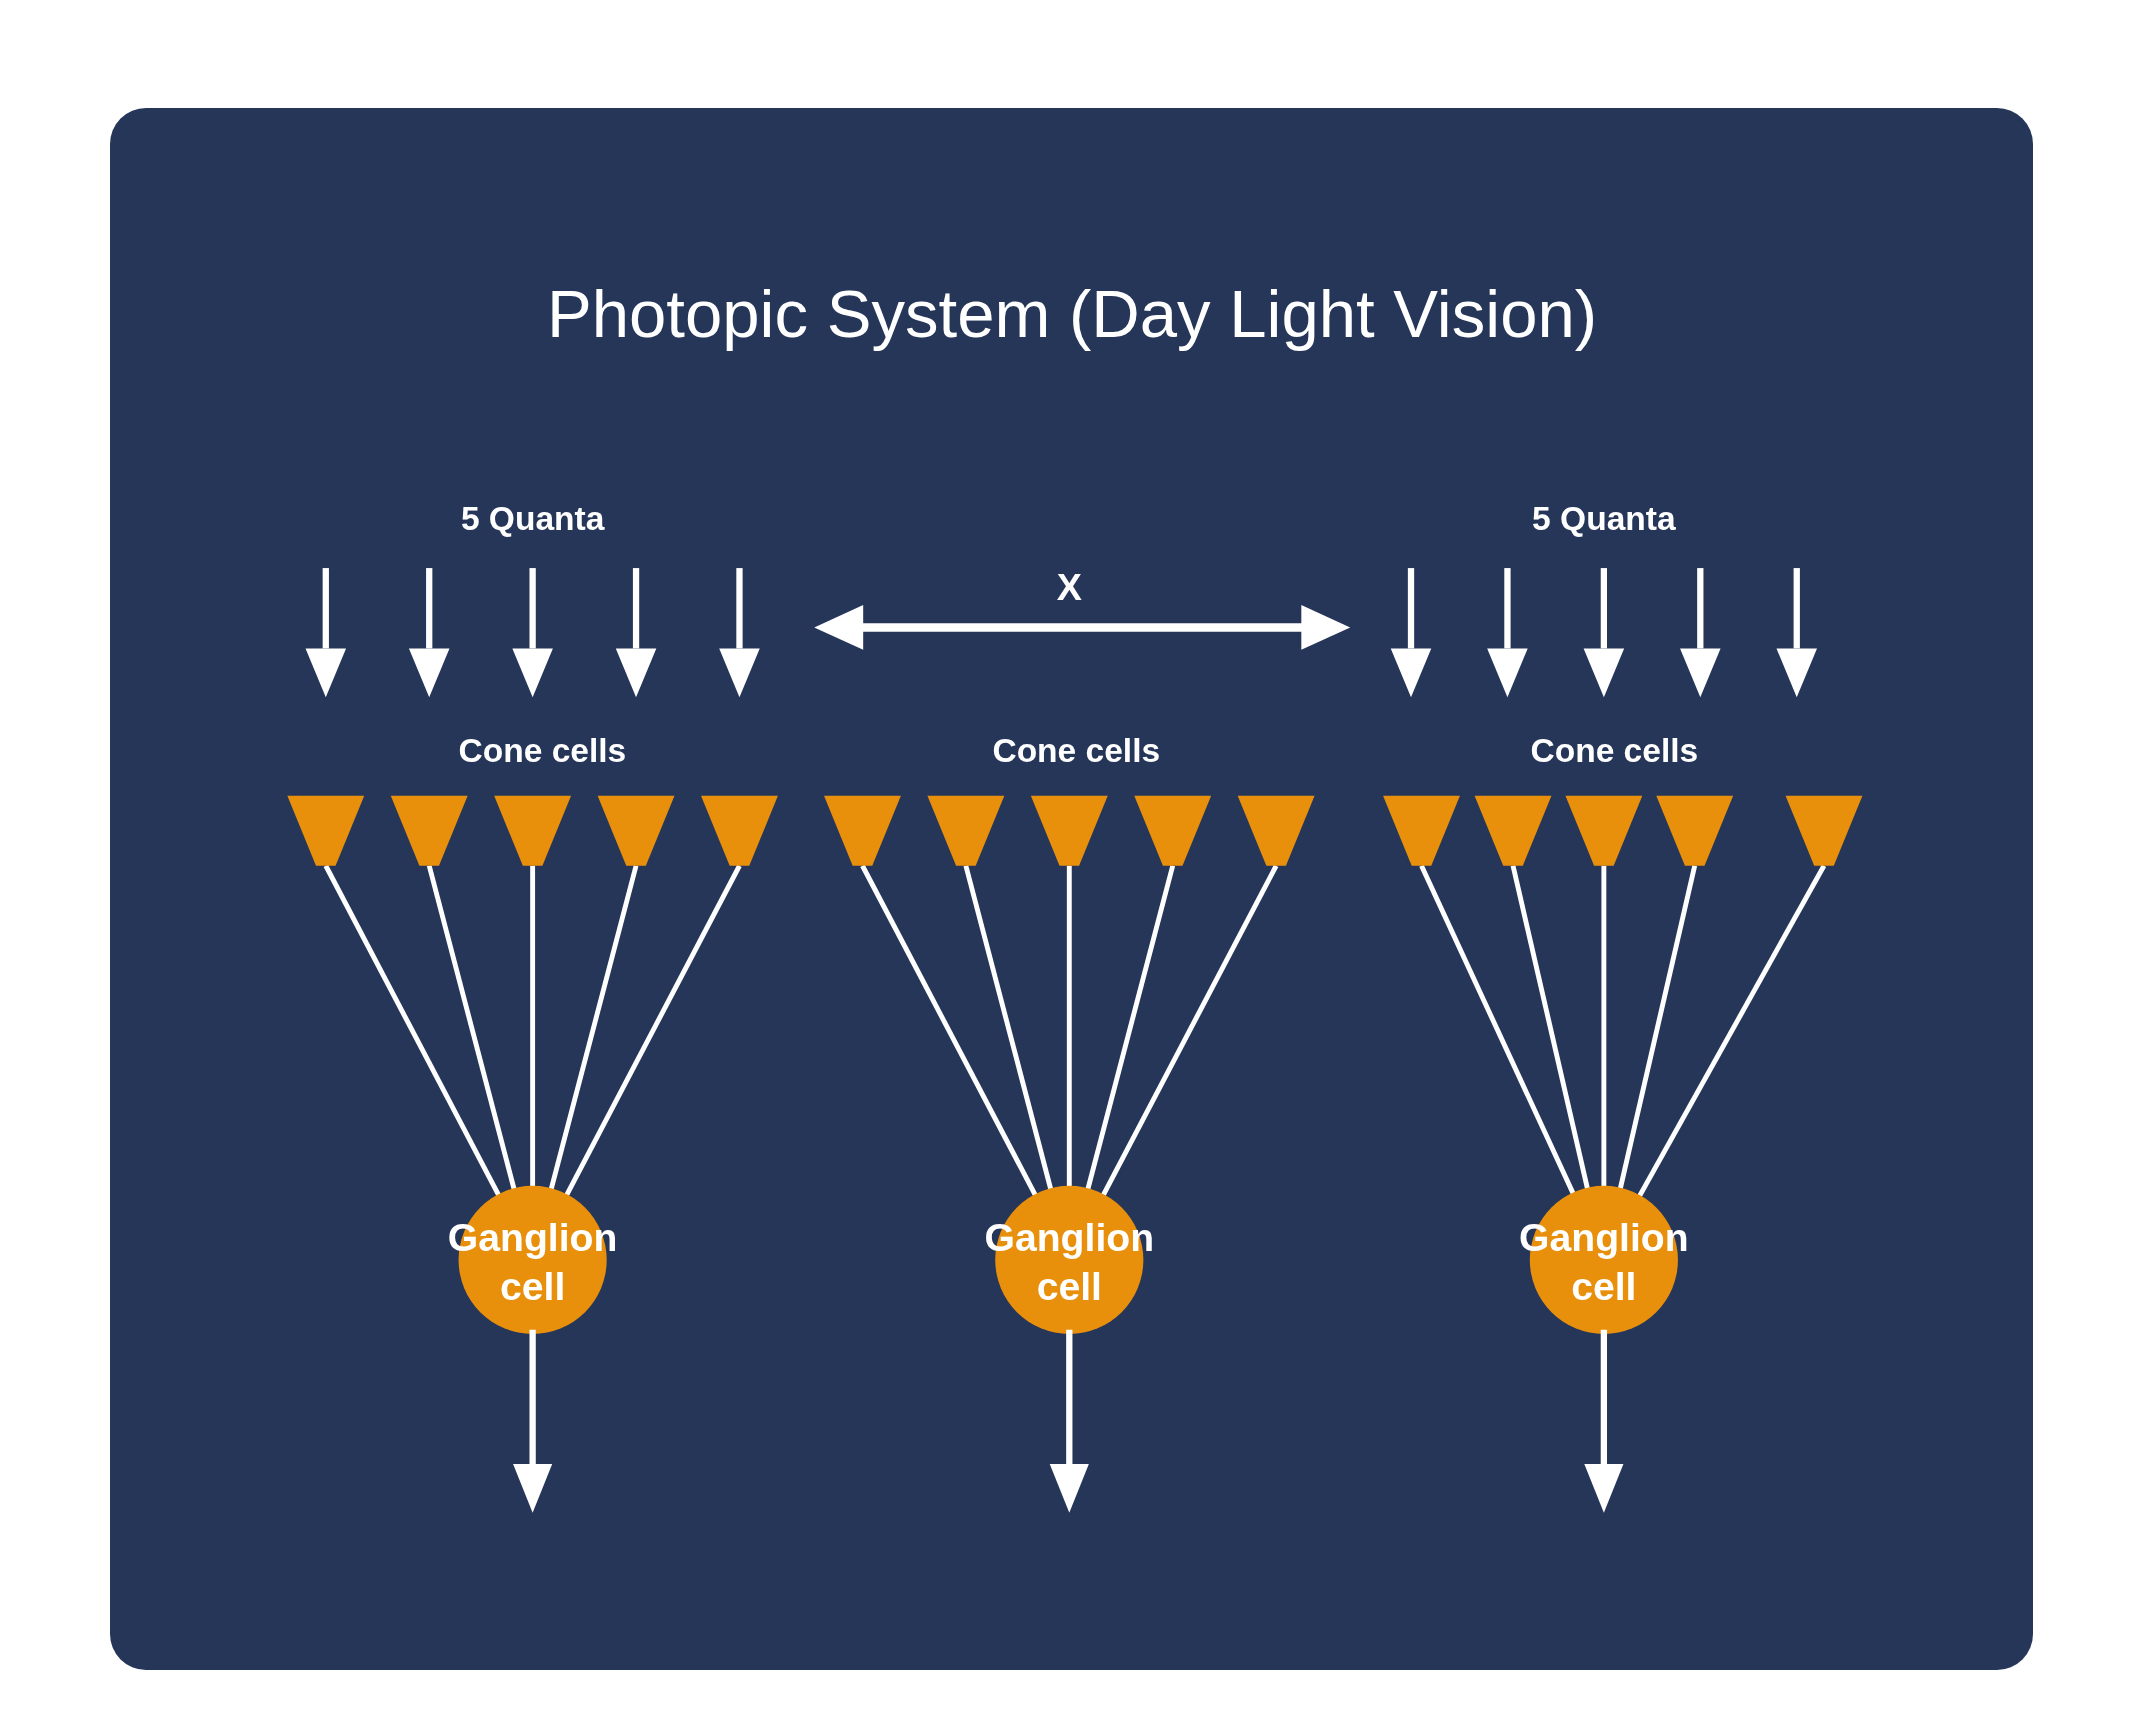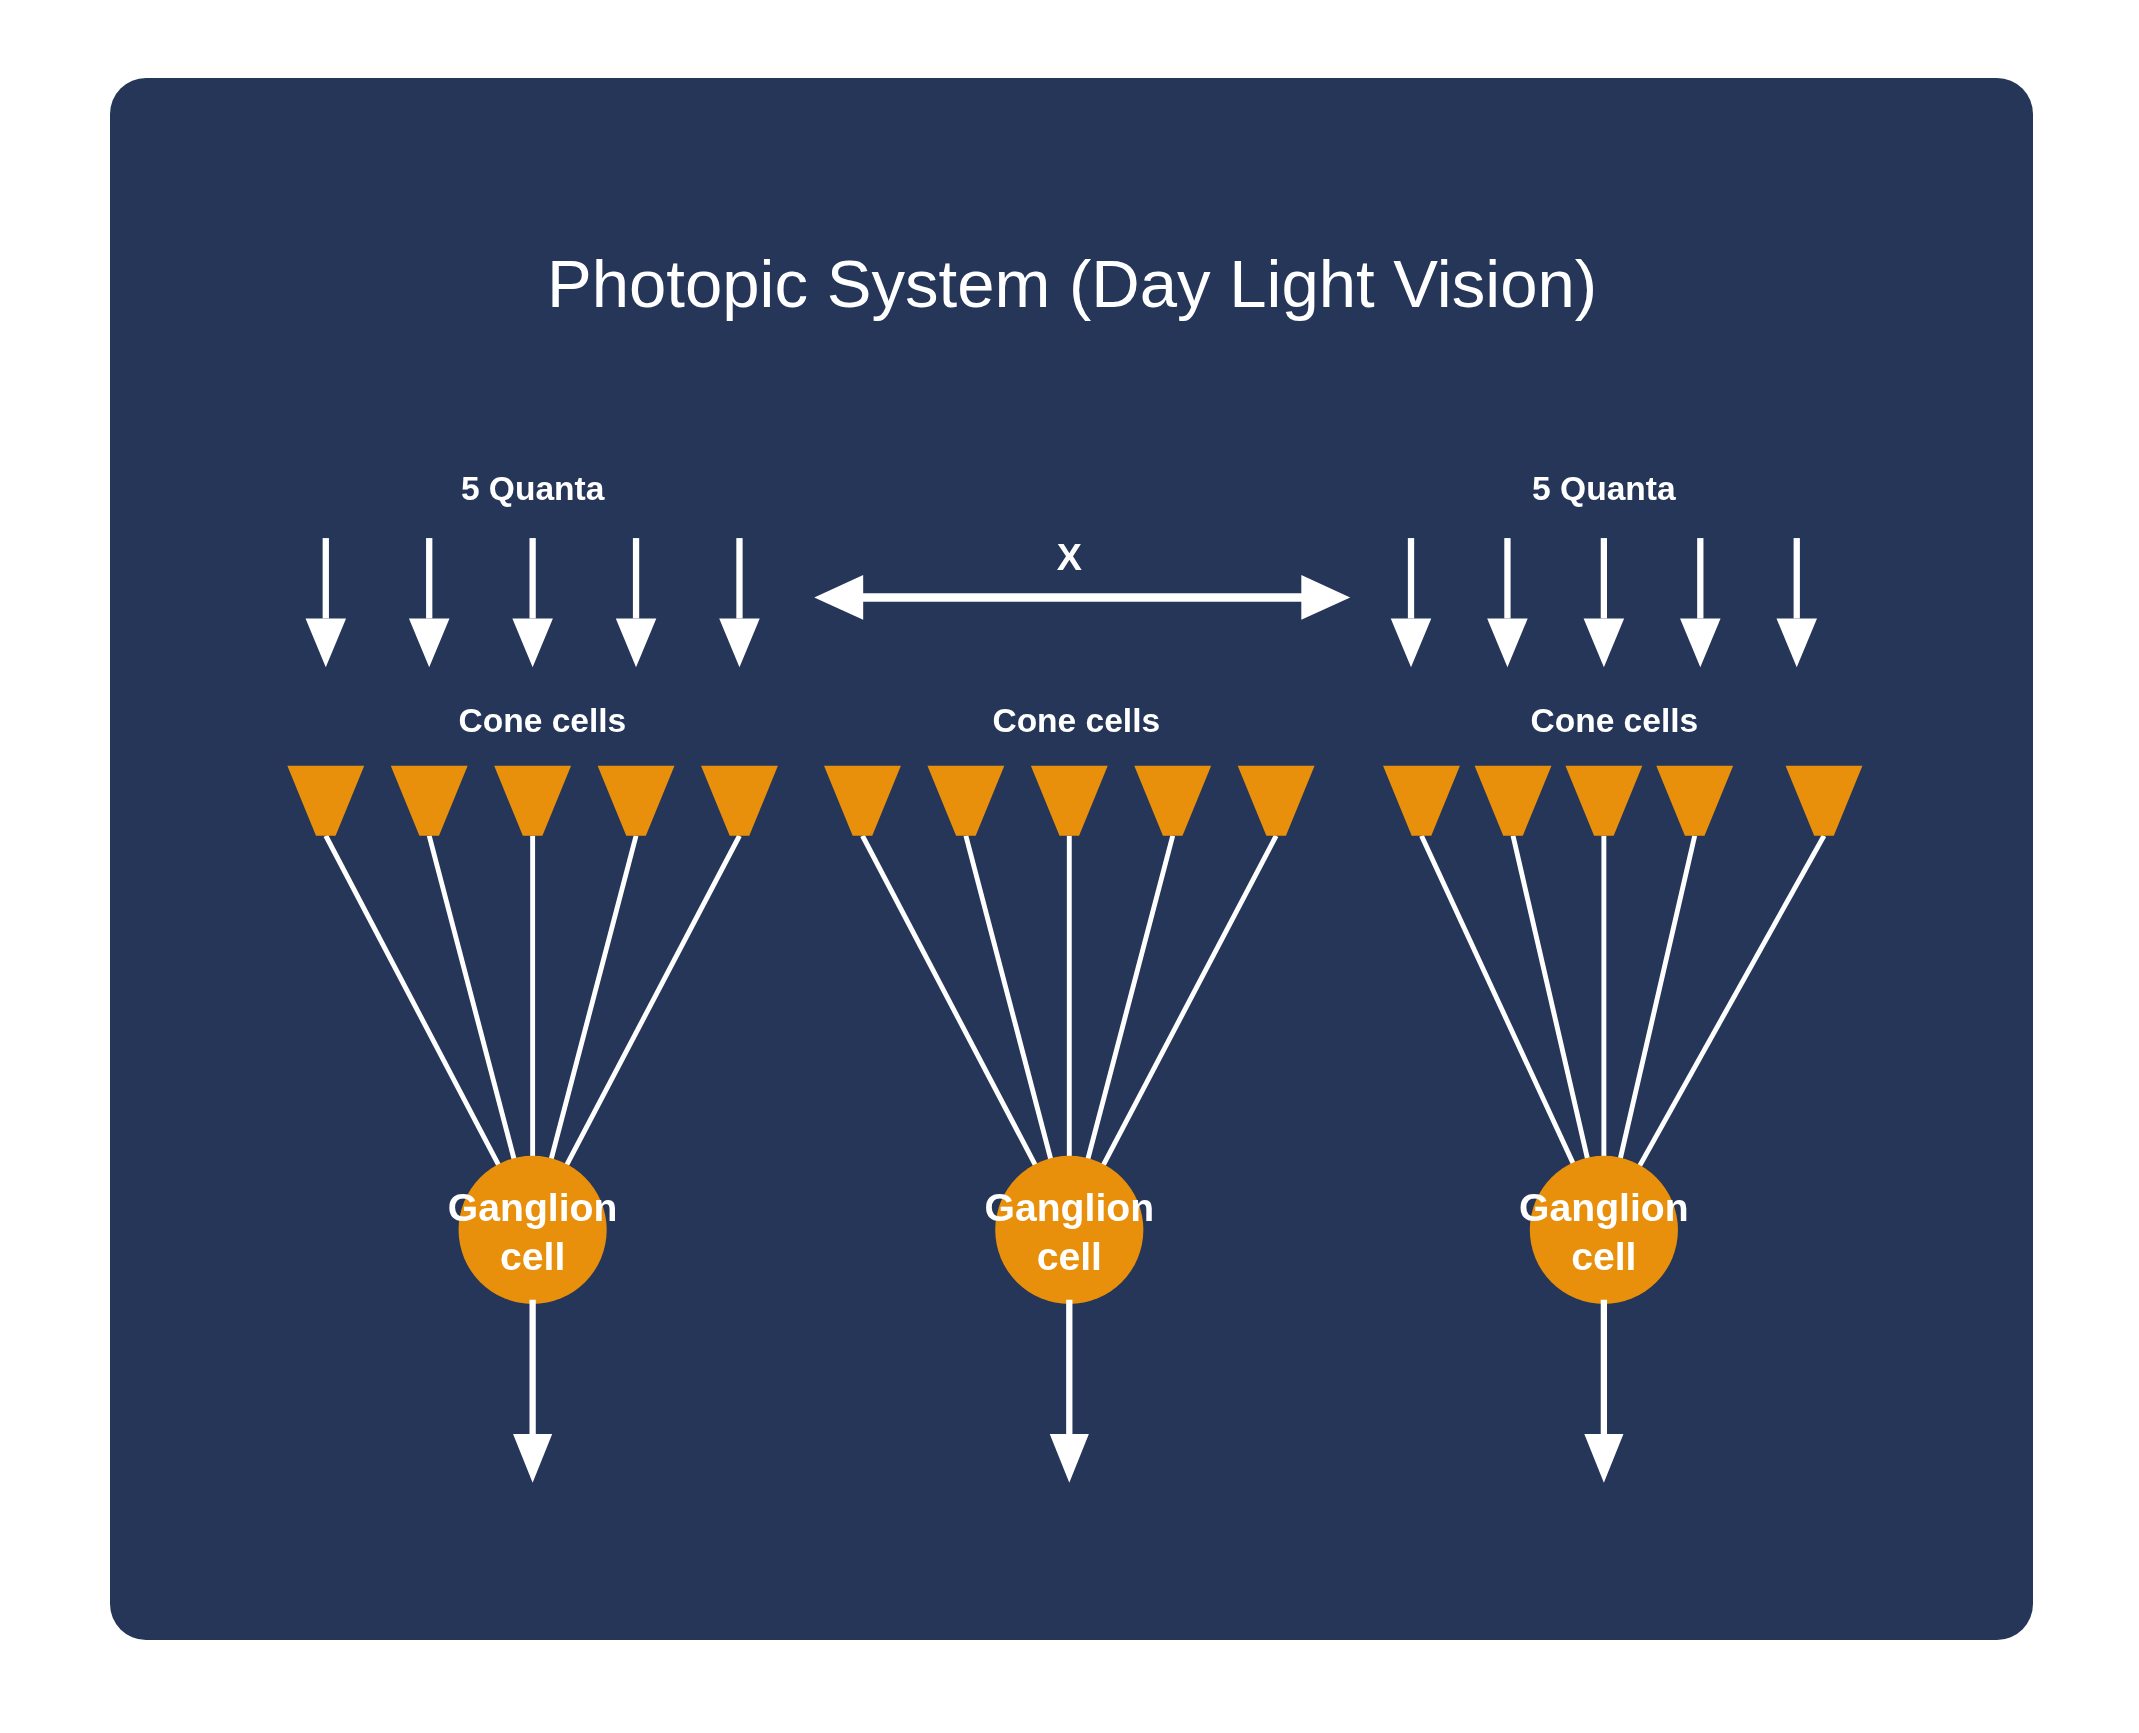--- a/index.html
+++ b/index.html
@@ -12,20 +12,21 @@
     width: 2140px;
     height: 1733px;
     font-family: "Liberation Sans", sans-serif;
     overflow: hidden;
   }
   #stage {
     position: relative;
     width: 2140px;
     height: 1223px;
     background: #ffffff;
+    margin-top: 30px;
   }
   #panel {
     position: absolute;
     left: 110px;
     top: 78px;
     width: 1923px;
     height: 1562px;
     background: #253659;
     border-radius: 36px;
   }

